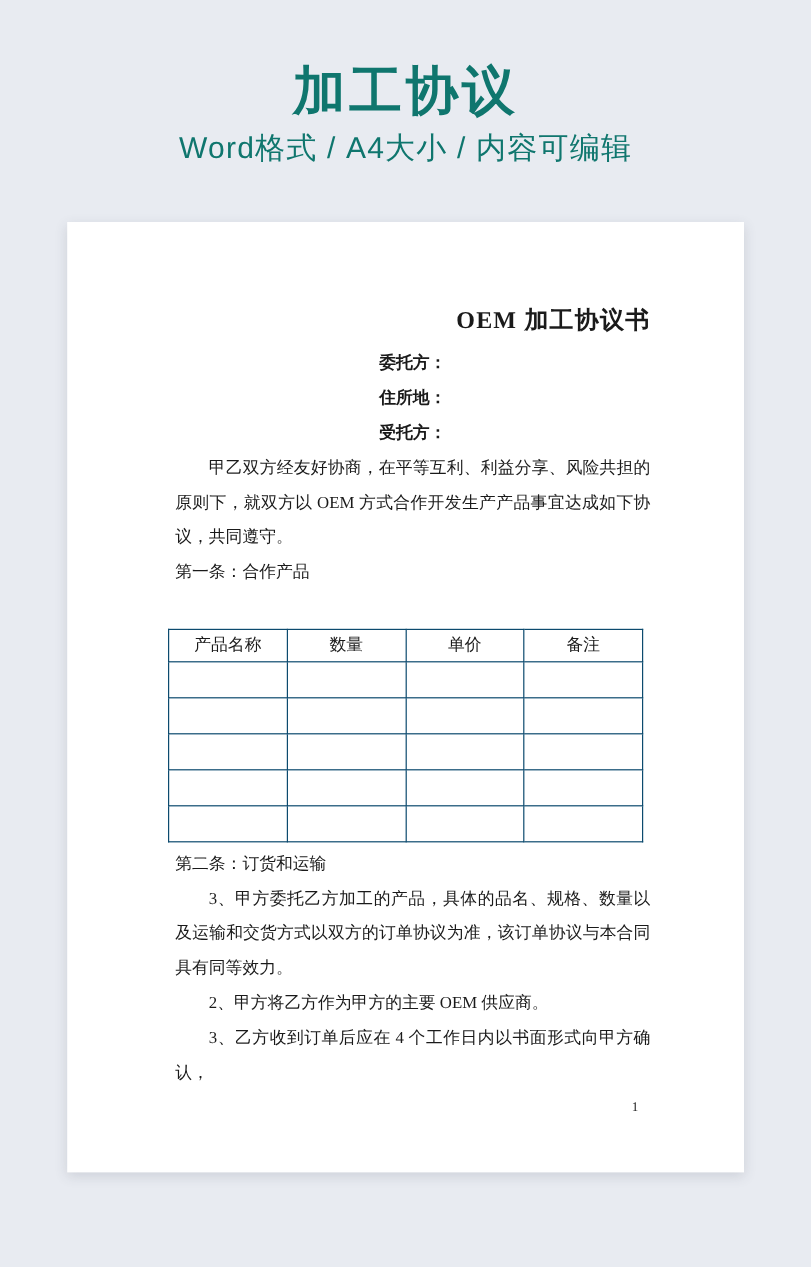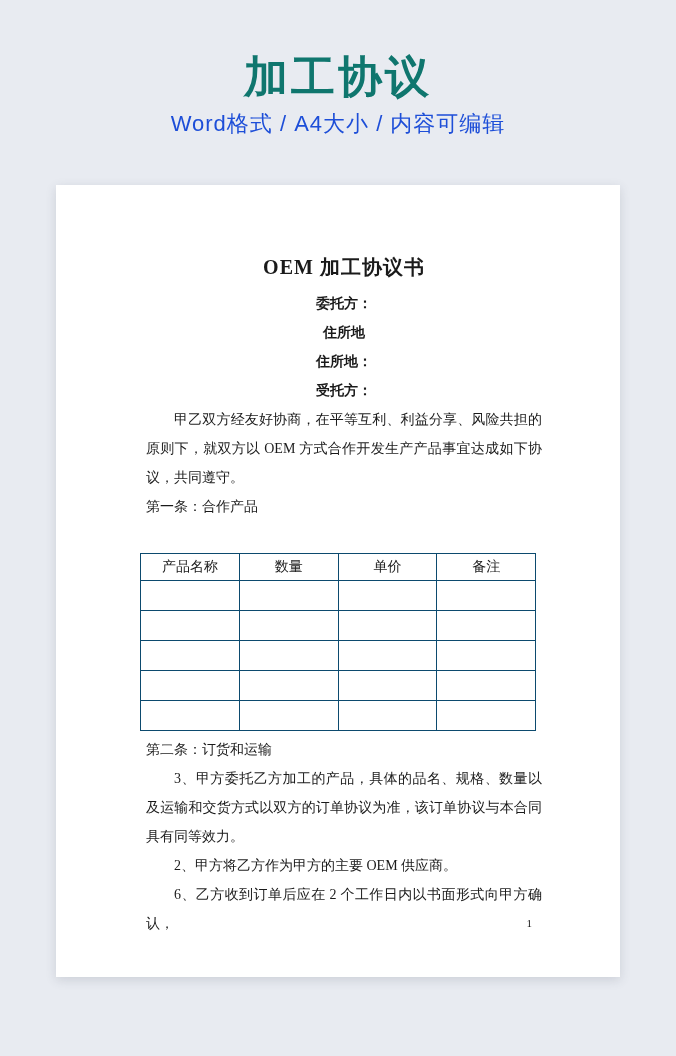--- a/index.html
+++ b/index.html
@@ -20,44 +20,44 @@
   }
   .banner-title {
     font-size: 44px;
     line-height: 50px;
     font-weight: 800;
     color: #0f766e;
     letter-spacing: 3px;
   }
   .banner-subtitle {
     margin-top: 6px;
-    font-size: 22px;
+    font-size: 25px;
     line-height: 32px;
     font-weight: 400;
-    color: #1d4ed8;
+    color: #0f766e;
     letter-spacing: 1px;
   }
   
   .page {
     position: relative;
     width: 564px;
     height: 792px;
     margin: 45px auto 0 auto;
     background: #ffffff;
     box-shadow: 0 3px 10px rgba(60, 70, 90, 0.16);
     box-sizing: border-box;
     padding: 66px 78px 0 90px;
     font-family: "Liberation Serif", "DejaVu Serif", serif;
     color: #1a1a1a;
   }
   .doc-title {
     font-size: 20px;
     line-height: 32px;
     font-weight: 700;
-    text-align: center;
+    text-align: right;
     letter-spacing: 1px;
   }
   .doc-fields {
     margin-top: 6px;
     text-align: center;
   }
   .doc-field {
     font-size: 14px;
     line-height: 29px;
     font-weight: 700;
@@ -107,21 +107,20 @@
 <div class="banner">
   <div class="banner-title">加工协议</div>
   <div class="banner-subtitle">Word格式 / A4大小 / 内容可编辑</div>
 </div>
 
 <div class="page">
   <div class="doc-title">OEM 加工协议书</div>
 
   <div class="doc-fields">
     <div class="doc-field">委托方：</div>
-    <div class="doc-field">住所地</div>
     <div class="doc-field">住所地：</div>
     <div class="doc-field">受托方：</div>
   </div>
 
   <p class="doc-paragraph">甲乙双方经友好协商，在平等互利、利益分享、风险共担的原则下，就双方以 OEM 方式合作开发生产产品事宜达成如下协议，共同遵守。</p>
 
   <div class="doc-heading">第一条：合作产品</div>
 
   <table class="doc-table">
     <thead>
@@ -163,16 +162,16 @@
           <td></td>
           <td></td>
         </tr>
       </tbody>
   </table>
 
   <div class="doc-heading section2-heading">第二条：订货和运输</div>
 
   <p class="doc-paragraph">3、甲方委托乙方加工的产品，具体的品名、规格、数量以及运输和交货方式以双方的订单协议为准，该订单协议与本合同具有同等效力。</p>
   <p class="doc-paragraph">2、甲方将乙方作为甲方的主要 OEM 供应商。</p>
-  <p class="doc-paragraph">6、乙方收到订单后应在 2 个工作日内以书面形式向甲方确认，</p>
+  <p class="doc-paragraph">3、乙方收到订单后应在 4 个工作日内以书面形式向甲方确认，</p>
 
   <div class="page-number">1</div>
 </div>
 
 </body></html>

